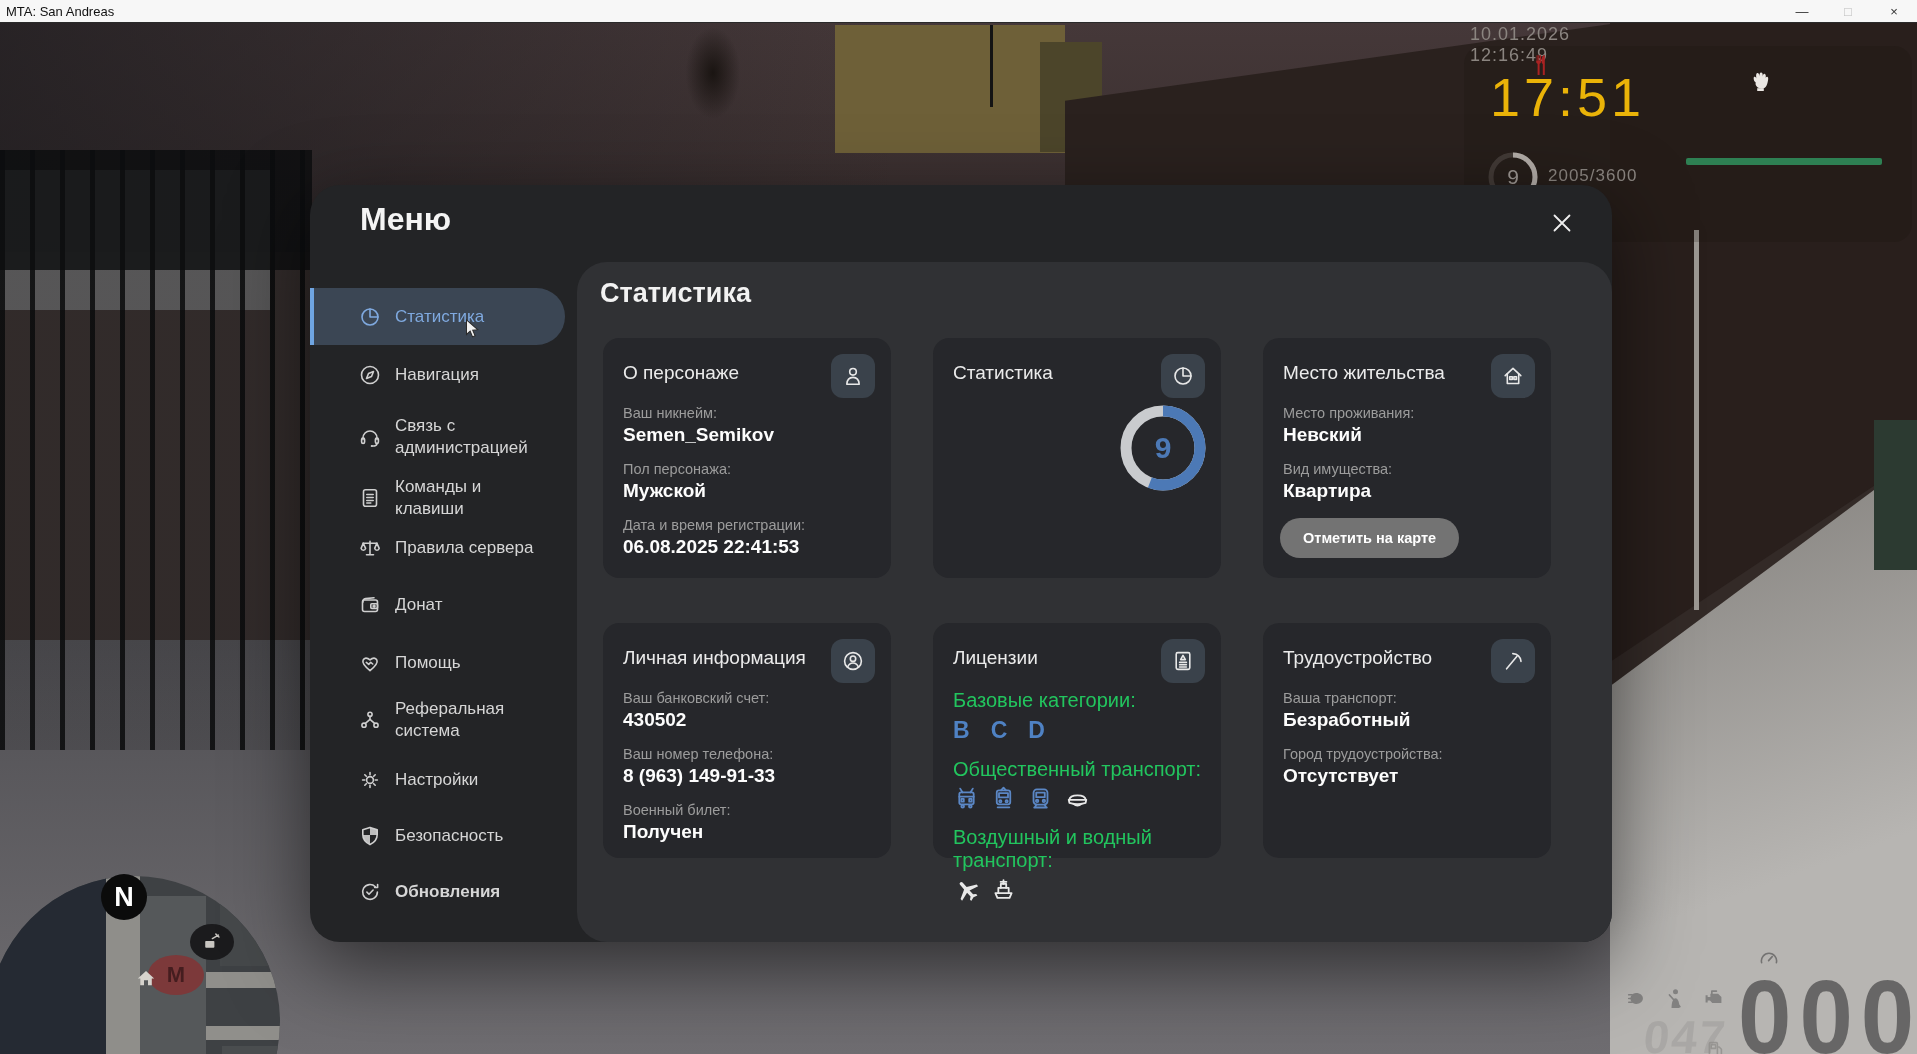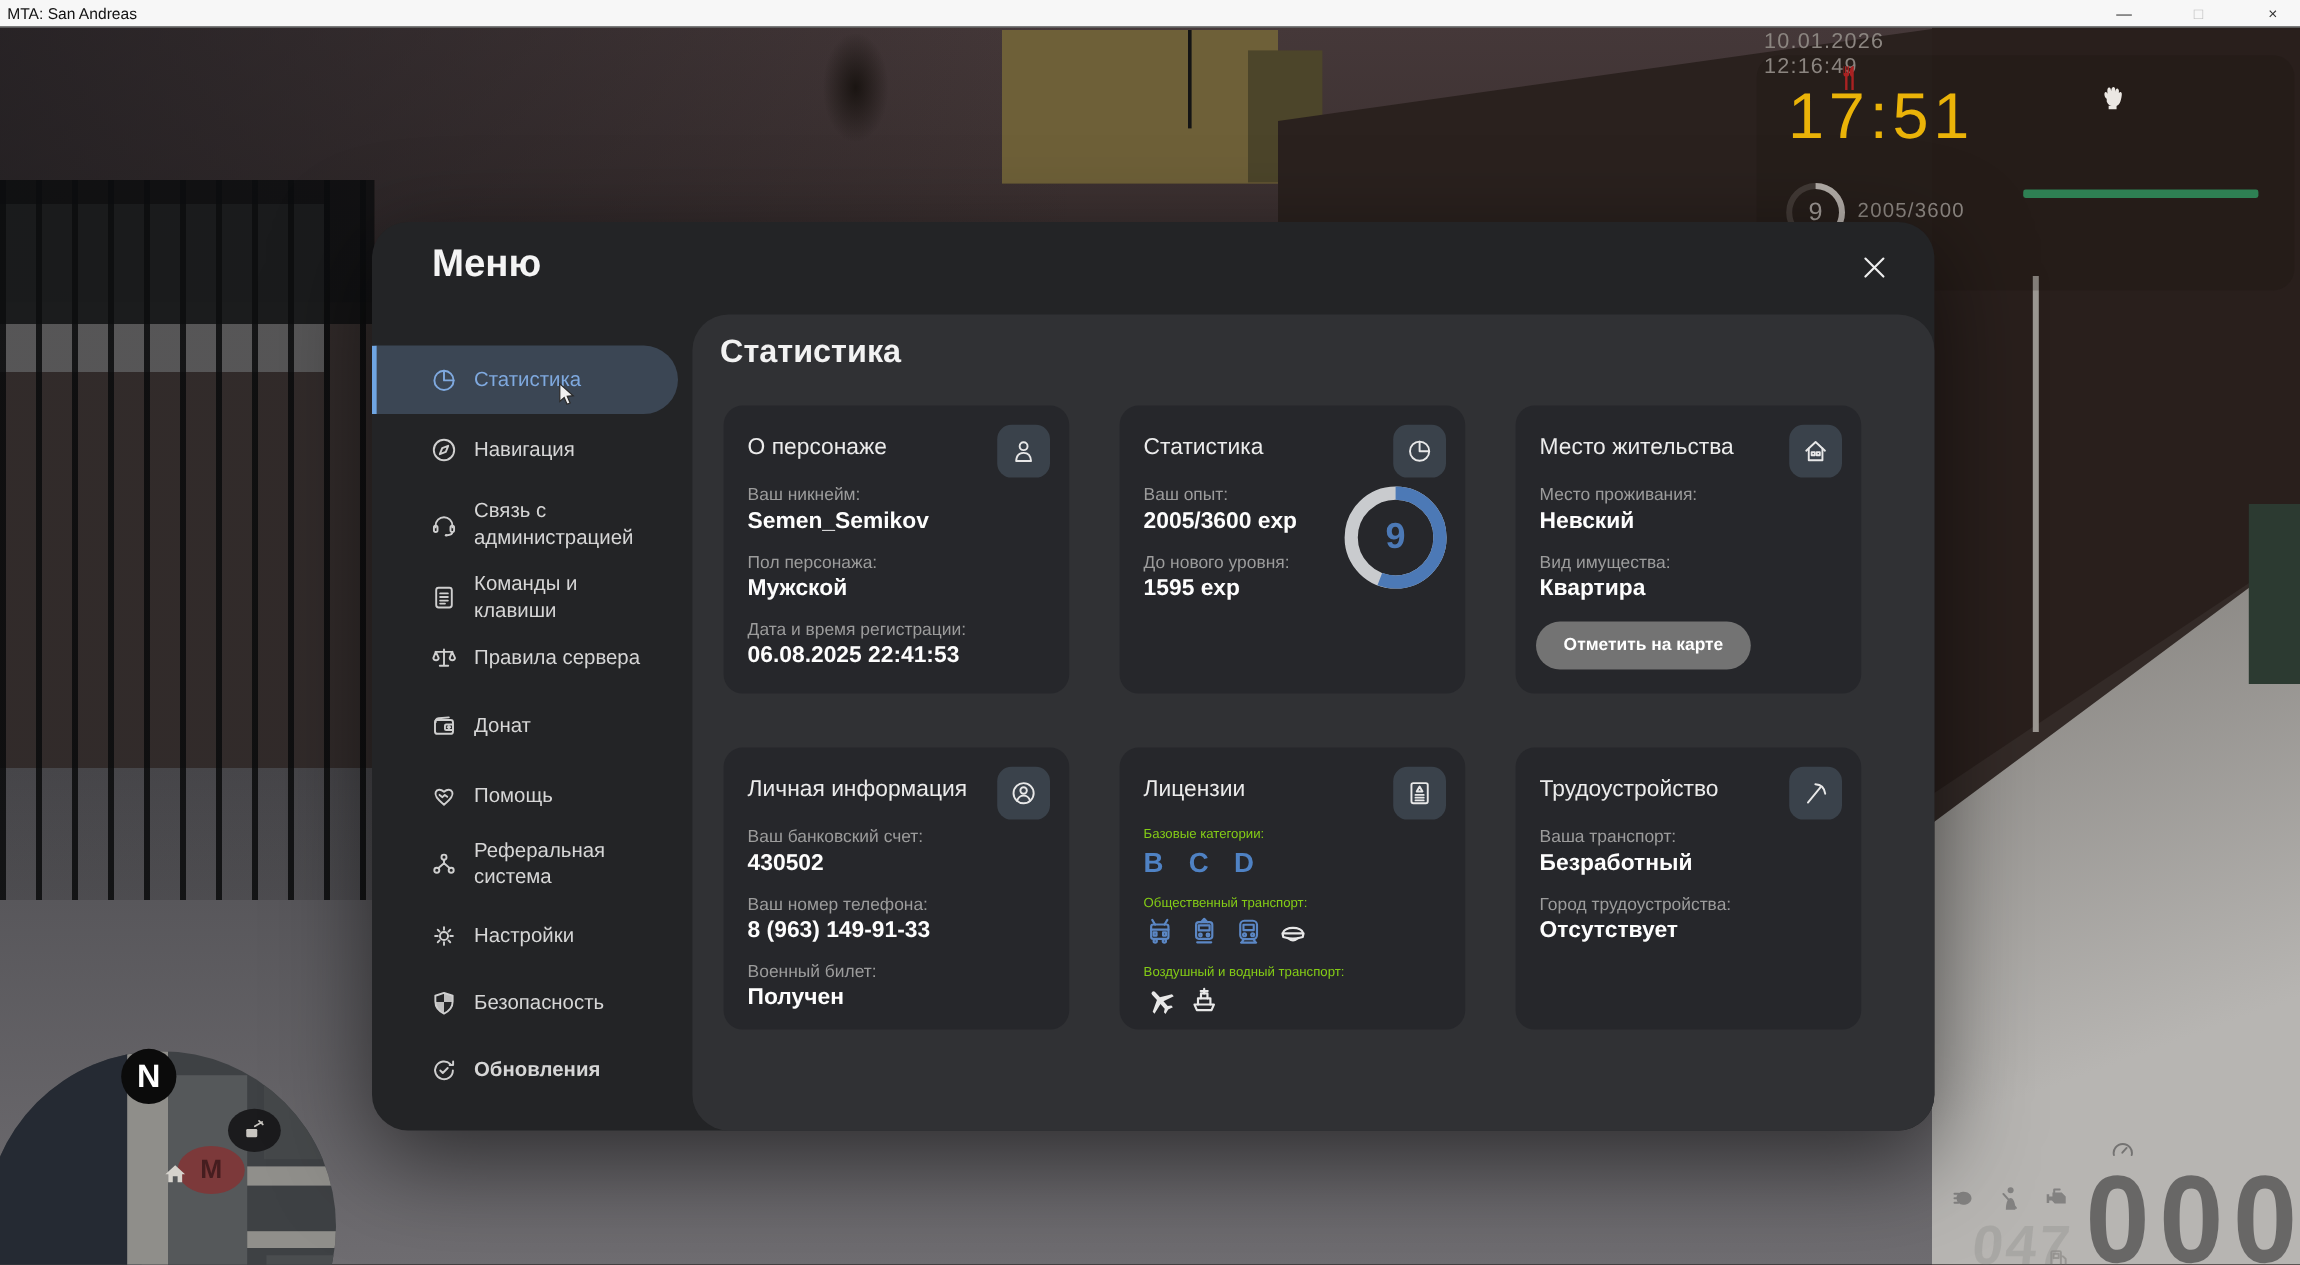--- a/index.html
+++ b/index.html
@@ -1,20 +1,20 @@
 <!DOCTYPE html>
 <html><head>
 <meta charset="utf-8">
 <style>
   html,body{margin:0;padding:0;overflow:hidden;background:#000;}
   #screen{position:relative;width:1917px;height:1054px;overflow:hidden;
     font-family:"Liberation Sans",sans-serif;background:#38302f;}
   
   #titlebar{position:absolute;left:0;top:0;width:1917px;height:22px;background:#f7f7f7;
-    border-bottom:1px solid #2a2a2a;z-index:40;display:flex;align-items:center;gap:16px;}
+    border-bottom:1px solid #2a2a2a;z-index:40;display:flex;align-items:center;}
   #titlebar .wtitle{font-size:13px;color:#111;padding-left:6px;flex:1;}
   .wbtn{width:46px;height:22px;display:flex;align-items:center;justify-content:center;
     font-size:13px;color:#333;cursor:default;}
   .wbtn.max{color:#bdbdbd;}
   
   .scene div{position:absolute;}
   
   #hud{position:absolute;z-index:3;}
   .hud-panel{position:absolute;left:1464px;top:46px;width:448px;height:196px;
     background:rgba(22,17,13,.18);border-radius:18px;}
@@ -72,21 +72,21 @@
   .fields{position:absolute;left:20px;top:52px;right:20px;}
   .fields.narrow{right:116px;}
   .f-label{font-size:14.5px;color:#9c9c9c;margin-top:15px;}
   .f-value{font-size:19px;font-weight:bold;color:#fdfdfd;margin-top:3px;white-space:nowrap;}
   .ring{position:absolute;right:14px;top:66px;width:88px;height:88px;}
   .ring-level{position:absolute;left:0;top:0;width:88px;height:88px;display:flex;align-items:center;
     justify-content:center;font-size:30px;font-weight:bold;color:#4c79b6;}
   .map-btn{position:absolute;left:17px;top:180px;background:#737373;color:#fff;font-size:14.5px;
     font-weight:bold;padding:12px 23px;border-radius:21px;cursor:pointer;}
   .lic{position:absolute;left:20px;top:52px;right:16px;}
-  .lic-label{font-size:11px;color:#84cc16;margin-top:14px;}
+  .lic-label{font-size:20px;color:#22c55e;margin-top:14px;}
   .lic-letters{display:flex;gap:21px;margin-top:5px;}
   .lic-letters span{font-size:23px;font-weight:bold;color:#4f82c4;}
   .lic-icons{display:flex;gap:10px;margin-top:4px;}
   
   .icon{display:inline-block;width:24px;height:24px;}
   .icon svg{width:100%;height:100%;display:block;}
   svg .s{fill:none;stroke:currentColor;stroke-width:1.6;stroke-linecap:round;stroke-linejoin:round;}
   svg .f{fill:currentColor;stroke:none;}
   #cursor{position:absolute;left:461px;top:318px;width:22px;height:24px;z-index:30;}
 </style>
@@ -354,26 +354,20 @@
           </div>
           <div class="card" style="left: 356px; top: 76px; height: 240px;">
             <div class="card-title">Статистика</div>
             <div class="badge">
               <span class="icon" style="width: 24px; height: 24px; color: rgb(232, 232, 232);">
                 <svg viewBox="0 0 24 24">
                   <circle class="s" cx="12" cy="12" r="8"></circle>
                   <path class="s" d="M12 4v8h8"></path>
                 </svg>
               </span>
-            </div>
-            <div class="fields narrow">
-              <div class="f-label">Ваш опыт:</div>
-              <div class="f-value">2005/3600 exp</div>
-              <div class="f-label">До нового уровня:</div>
-              <div class="f-value">1595 exp</div>
             </div>
             <div class="ring"><svg width="88" height="88" viewBox="0 0 88 88">
                 <circle cx="44" cy="44" r="37" fill="none" stroke="#c9cbce" stroke-width="11"></circle>
                 <circle cx="44" cy="44" r="37" fill="none" stroke="#4c79b6" stroke-width="11" transform="rotate(-90 44 44)" stroke-dasharray="129.4901659956641 232.4778563656447"></circle>
               </svg><div class="ring-level">9</div></div>
           </div>
           <div class="card" style="left: 686px; top: 76px; height: 240px;">
             <div class="card-title">Место жительства</div>
             <div class="badge">
               <span class="icon" style="width: 24px; height: 24px; color: rgb(232, 232, 232);">

